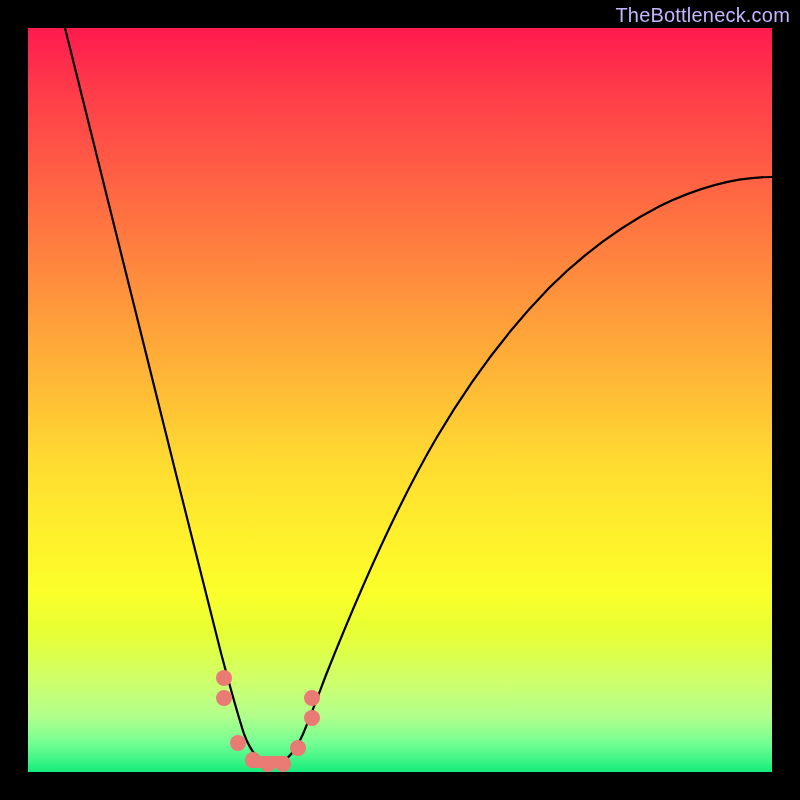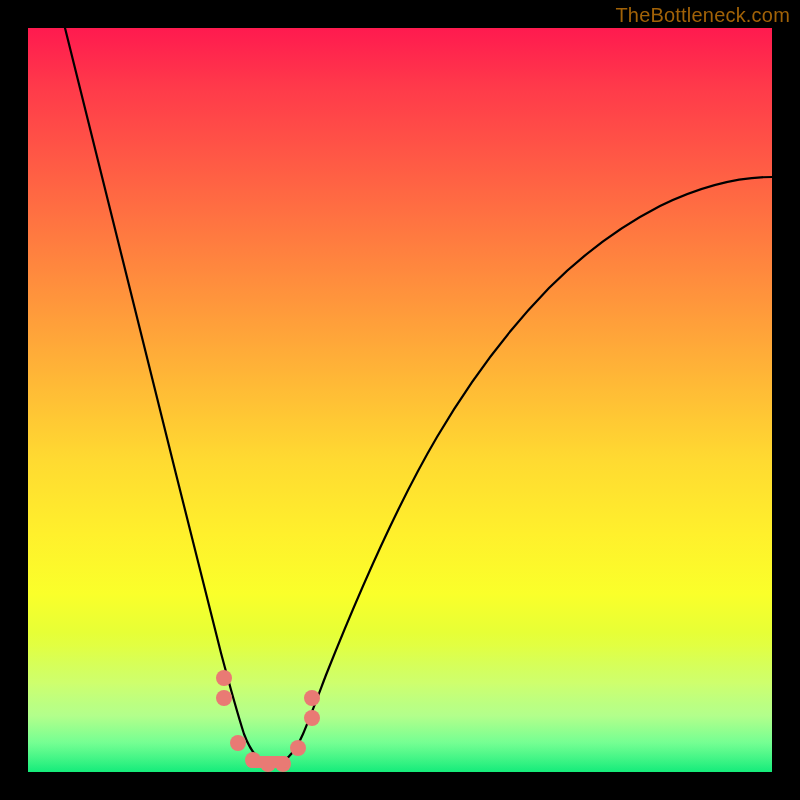--- a/index.html
+++ b/index.html
@@ -59,21 +59,21 @@
       rgba(200,255,170,0.3) 80%,
       rgba(100,255,140,0.2) 100%
     );
   }
   .watermark {
     position: absolute;
     top: 4px;
     right: 10px;
     font-family: Arial, Helvetica, sans-serif;
     font-size: 20px;
-    color: #a16207;
+    color: #c4b5fd;
     letter-spacing: 0.2px;
     user-select: none;
   }
   svg.curve {
     position: absolute;
     inset: 0;
   }
 </style>
 </head>
 <body>

